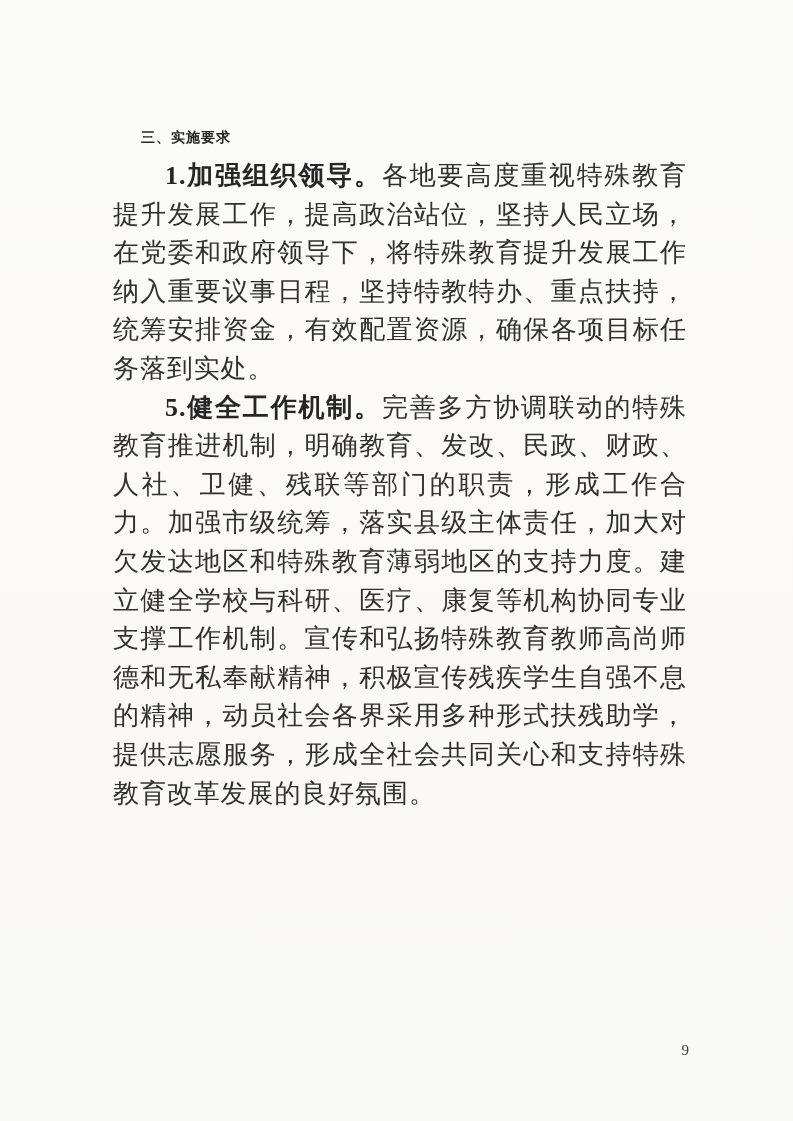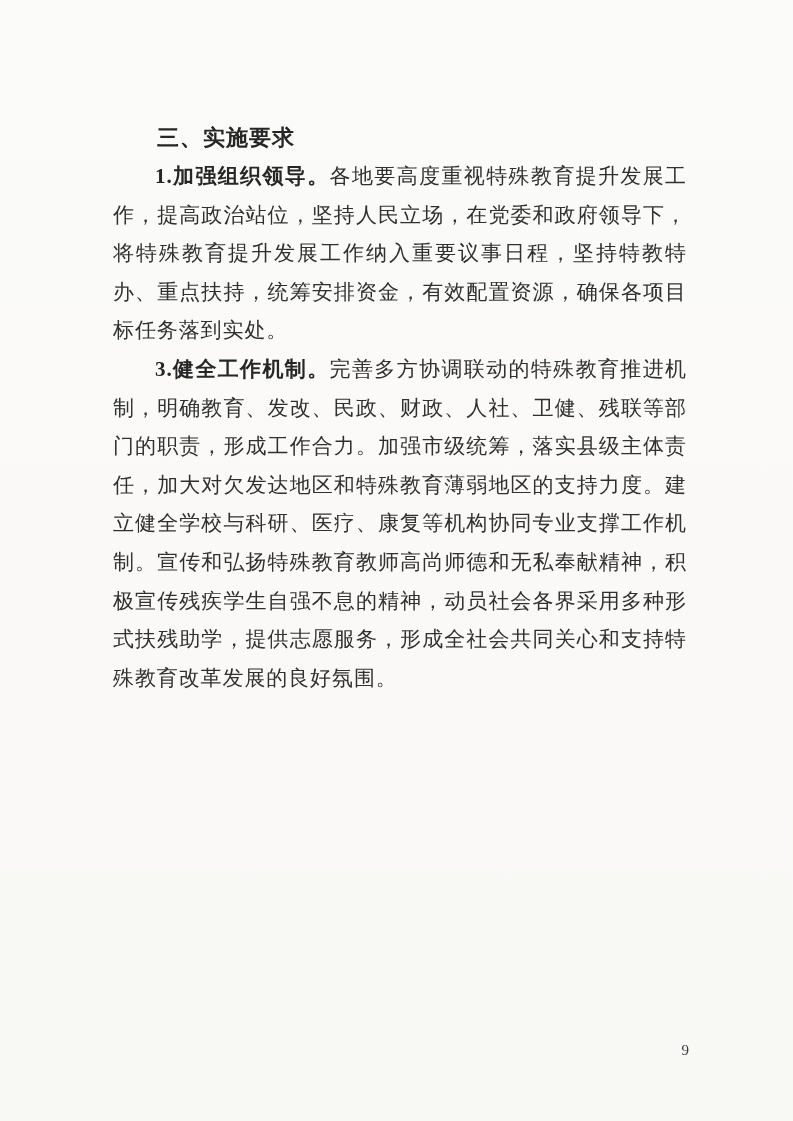--- a/index.html
+++ b/index.html
@@ -20,32 +20,32 @@
   .content {
     position: absolute;
     left: 113px;
     top: 118px;
     width: 574px;
   }
   .doc-heading {
     margin: 0;
     padding: 0;
     text-indent: 2em;
-    font-size: 22px;
+    font-size: 14px;
     font-weight: 700;
     line-height: 39px;
     letter-spacing: 1px;
     color: #262626;
   }
   .doc-paragraph {
     margin: 0;
     padding: 0;
     text-indent: 2em;
     text-align: justify;
-    font-size: 21px;
+    font-size: 26px;
     line-height: 38.6px;
     letter-spacing: 0.9px;
     color: #303030;
   }
   .doc-paragraph .lead {
     font-weight: 700;
     color: #262626;
   }
   .page-number {
     position: absolute;
@@ -59,19 +59,19 @@
 </head>
 <body>
 
 <div class="page">
   <div class="content">
 
     <h2 class="doc-heading">三、实施要求</h2>
 
     <p class="doc-paragraph"><span class="lead">1.加强组织领导。</span><span>各地要高度重视特殊教育提升发展工作，提高政治站位，坚持人民立场，在党委和政府领导下，将特殊教育提升发展工作纳入重要议事日程，坚持特教特办、重点扶持，统筹安排资金，有效配置资源，确保各项目标任务落到实处。</span></p>
 
-    <p class="doc-paragraph"><span class="lead">3.健全工作机制。</span><span>完善多方协调联动的特殊教育推进机制，明确教育、发改、民政、财政、人社、卫健、残联等部门的职责，形成工作合力。加强市级统筹，落实县级主体责任，加大对欠发达地区和特殊教育薄弱地区的支持力度。建立健全学校与科研、医疗、康复等机构协同专业支撑工作机制。宣传和弘扬特殊教育教师高尚师德和无私奉献精神，积极宣传残疾学生自强不息的精神，动员社会各界采用多种形式扶残助学，提供志愿服务，形成全社会共同关心和支持特殊教育改革发展的良好氛围。</span></p>
+    <p class="doc-paragraph"><span class="lead">5.健全工作机制。</span><span>完善多方协调联动的特殊教育推进机制，明确教育、发改、民政、财政、人社、卫健、残联等部门的职责，形成工作合力。加强市级统筹，落实县级主体责任，加大对欠发达地区和特殊教育薄弱地区的支持力度。建立健全学校与科研、医疗、康复等机构协同专业支撑工作机制。宣传和弘扬特殊教育教师高尚师德和无私奉献精神，积极宣传残疾学生自强不息的精神，动员社会各界采用多种形式扶残助学，提供志愿服务，形成全社会共同关心和支持特殊教育改革发展的良好氛围。</span></p>
 
 
   </div>
 
   <div class="page-number">9</div>
 </div>
 
 </body></html>

